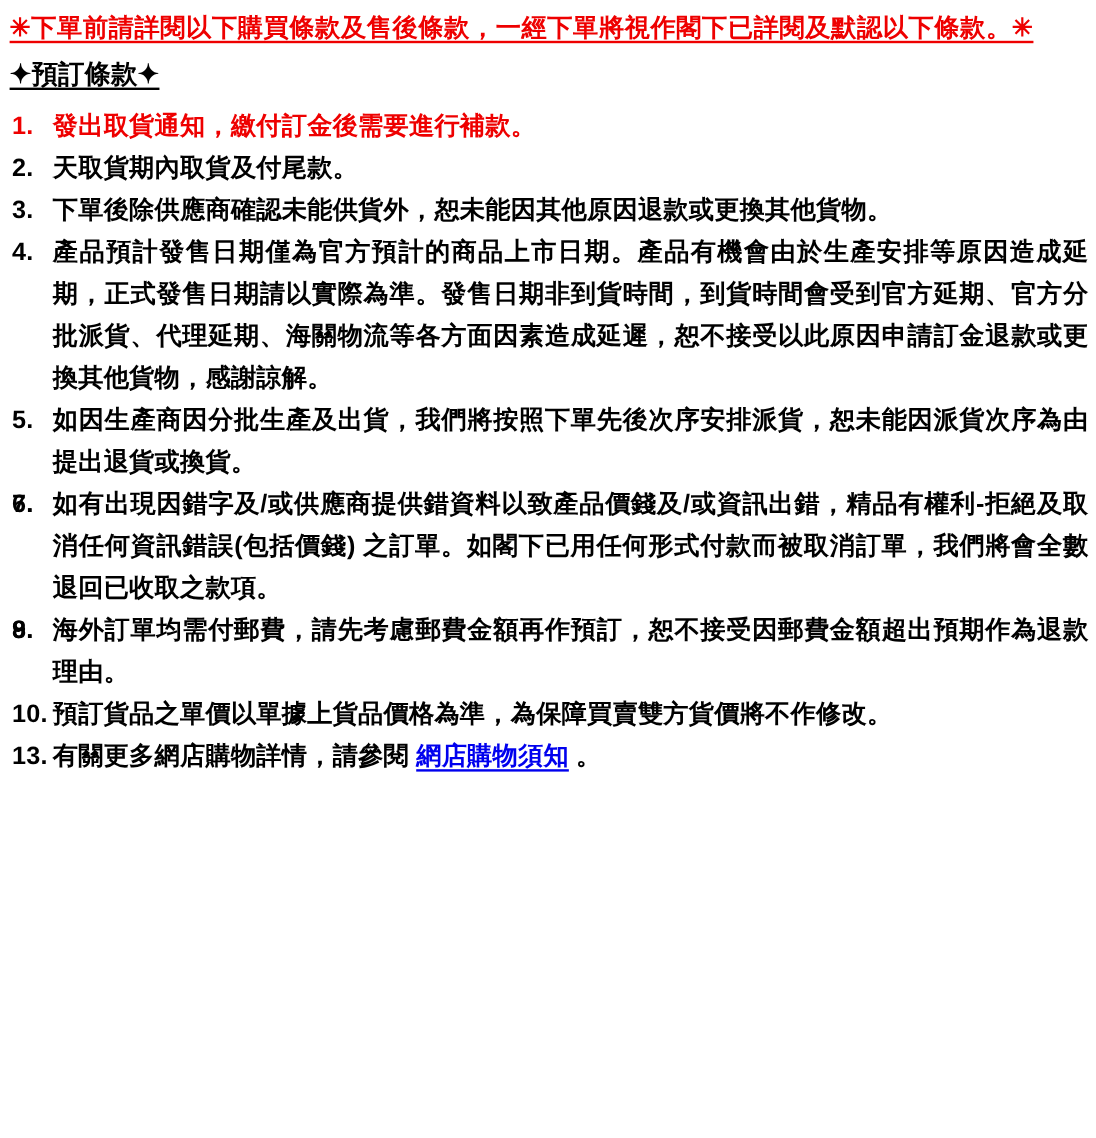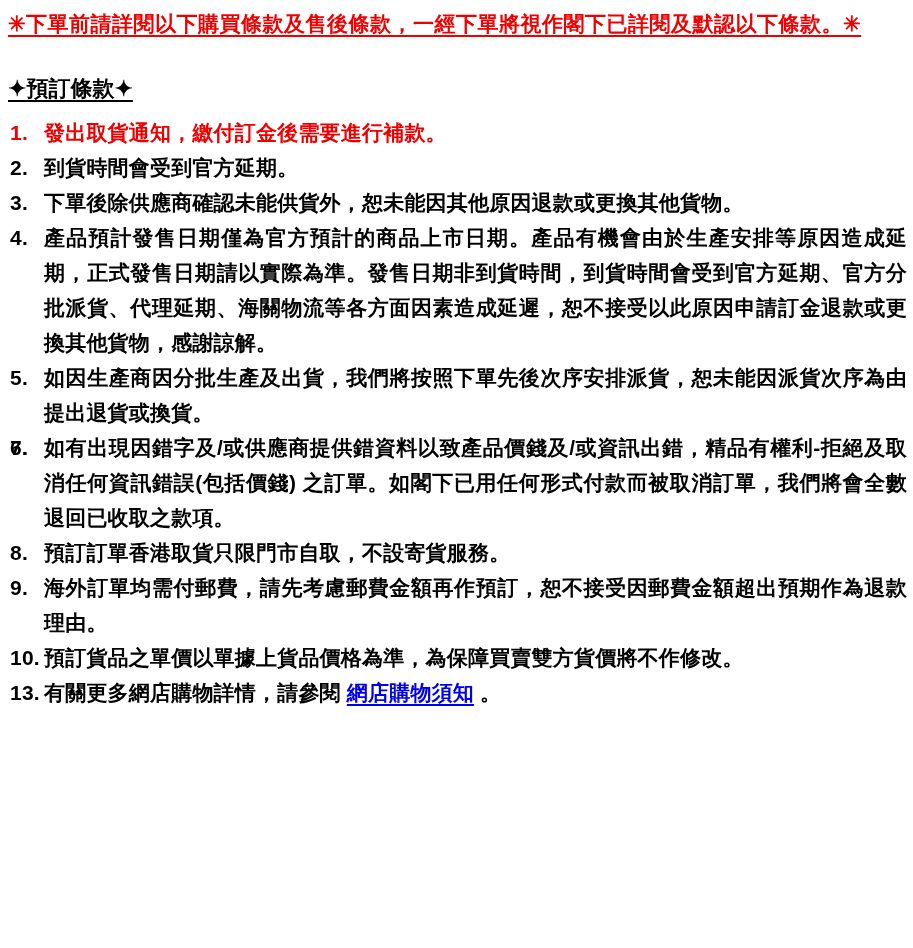--- a/index.html
+++ b/index.html
@@ -20,21 +20,21 @@
   }
   .notice {
     color: #ee0000;
     font-size: 21px;
     line-height: 27px;
     text-decoration: underline;
     text-underline-offset: 4px;
     letter-spacing: 0.5px;
   }
   .heading {
-    margin-top: 38px;
+    margin-top: 11px;
     font-size: 22px;
     line-height: 27px;
     text-decoration: underline;
     text-underline-offset: 4px;
     display: inline-block;
   }
   ol.terms {
     list-style: none;
     margin: 13px 0 0 0;
     padding: 0;
@@ -68,24 +68,24 @@
 </head>
 <body>
 
 <div class="page">
   <div class="notice">✳下單前請詳閱以下購買條款及售後條款，一經下單將視作閣下已詳閱及默認以下條款。✳</div>
   <div>
     <span class="heading">✦預訂條款✦</span>
   </div>
   <ol class="terms">
       <li class="red"><span class="num">1.</span><span class="seg normal">發出取貨通知，繳付訂金後需要進行補款。</span></li>
-      <li><span class="num">2.</span><span class="seg normal">到貨時間會受到官方延期。</span></li>
+      <li><span class="num">2.</span><span class="seg normal">天取貨期內取貨及付尾款。</span></li>
       <li><span class="num">3.</span><span class="seg normal">下單後除供應商確認未能供貨外，恕未能因其他原因退款或更換其他貨物。</span></li>
       <li><span class="num">4.</span><span class="seg normal">產品預計發售日期僅為官方預計的商品上市日期。產品有機會由於生產安排等原因造成延期，正式發售日期請以實際為準。發售日期非到貨時間，到貨時間會受到官方延期、官方分批派貨、代理延期、海關物流等各方面因素造成延遲，恕不接受以此原因申請訂金退款或更換其他貨物，感謝諒解。</span></li>
       <li><span class="num">5.</span><span class="seg normal">如因生產商因分批生產及出貨，我們將按照下單先後次序安排派貨，恕未能因派貨次序為由提出退貨或換貨。</span></li>
       <li><span class="num">6.</span></li>
       <li><span class="num">7.</span><span class="seg normal">如有出現因錯字及/或供應商提供錯資料以致產品價錢及/或資訊出錯，精品有權利-拒絕及取消任何資訊錯誤(包括價錢) 之訂單。如閣下已用任何形式付款而被取消訂單，我們將會全數退回已收取之款項。</span></li>
-      <li><span class="num">8.</span><span class="seg normal">預訂訂單香港取貨只限門市自取，不設寄貨服務。</span></li>
+      <li><span class="num">8.</span></li>
       <li><span class="num">9.</span><span class="seg normal">海外訂單均需付郵費，請先考慮郵費金額再作預訂，恕不接受因郵費金額超出預期作為退款理由。</span></li>
       <li><span class="num">10.</span><span class="seg normal">預訂貨品之單價以單據上貨品價格為準，為保障買賣雙方貨價將不作修改。</span></li>
       <li><span class="num">13.</span><span class="seg normal">有關更多網店購物詳情，請參閱 </span><a class="seg link" href="#">網店購物須知</a><span class="seg normal"> 。</span></li>
     </ol>
 </div>
 
 </body></html>

